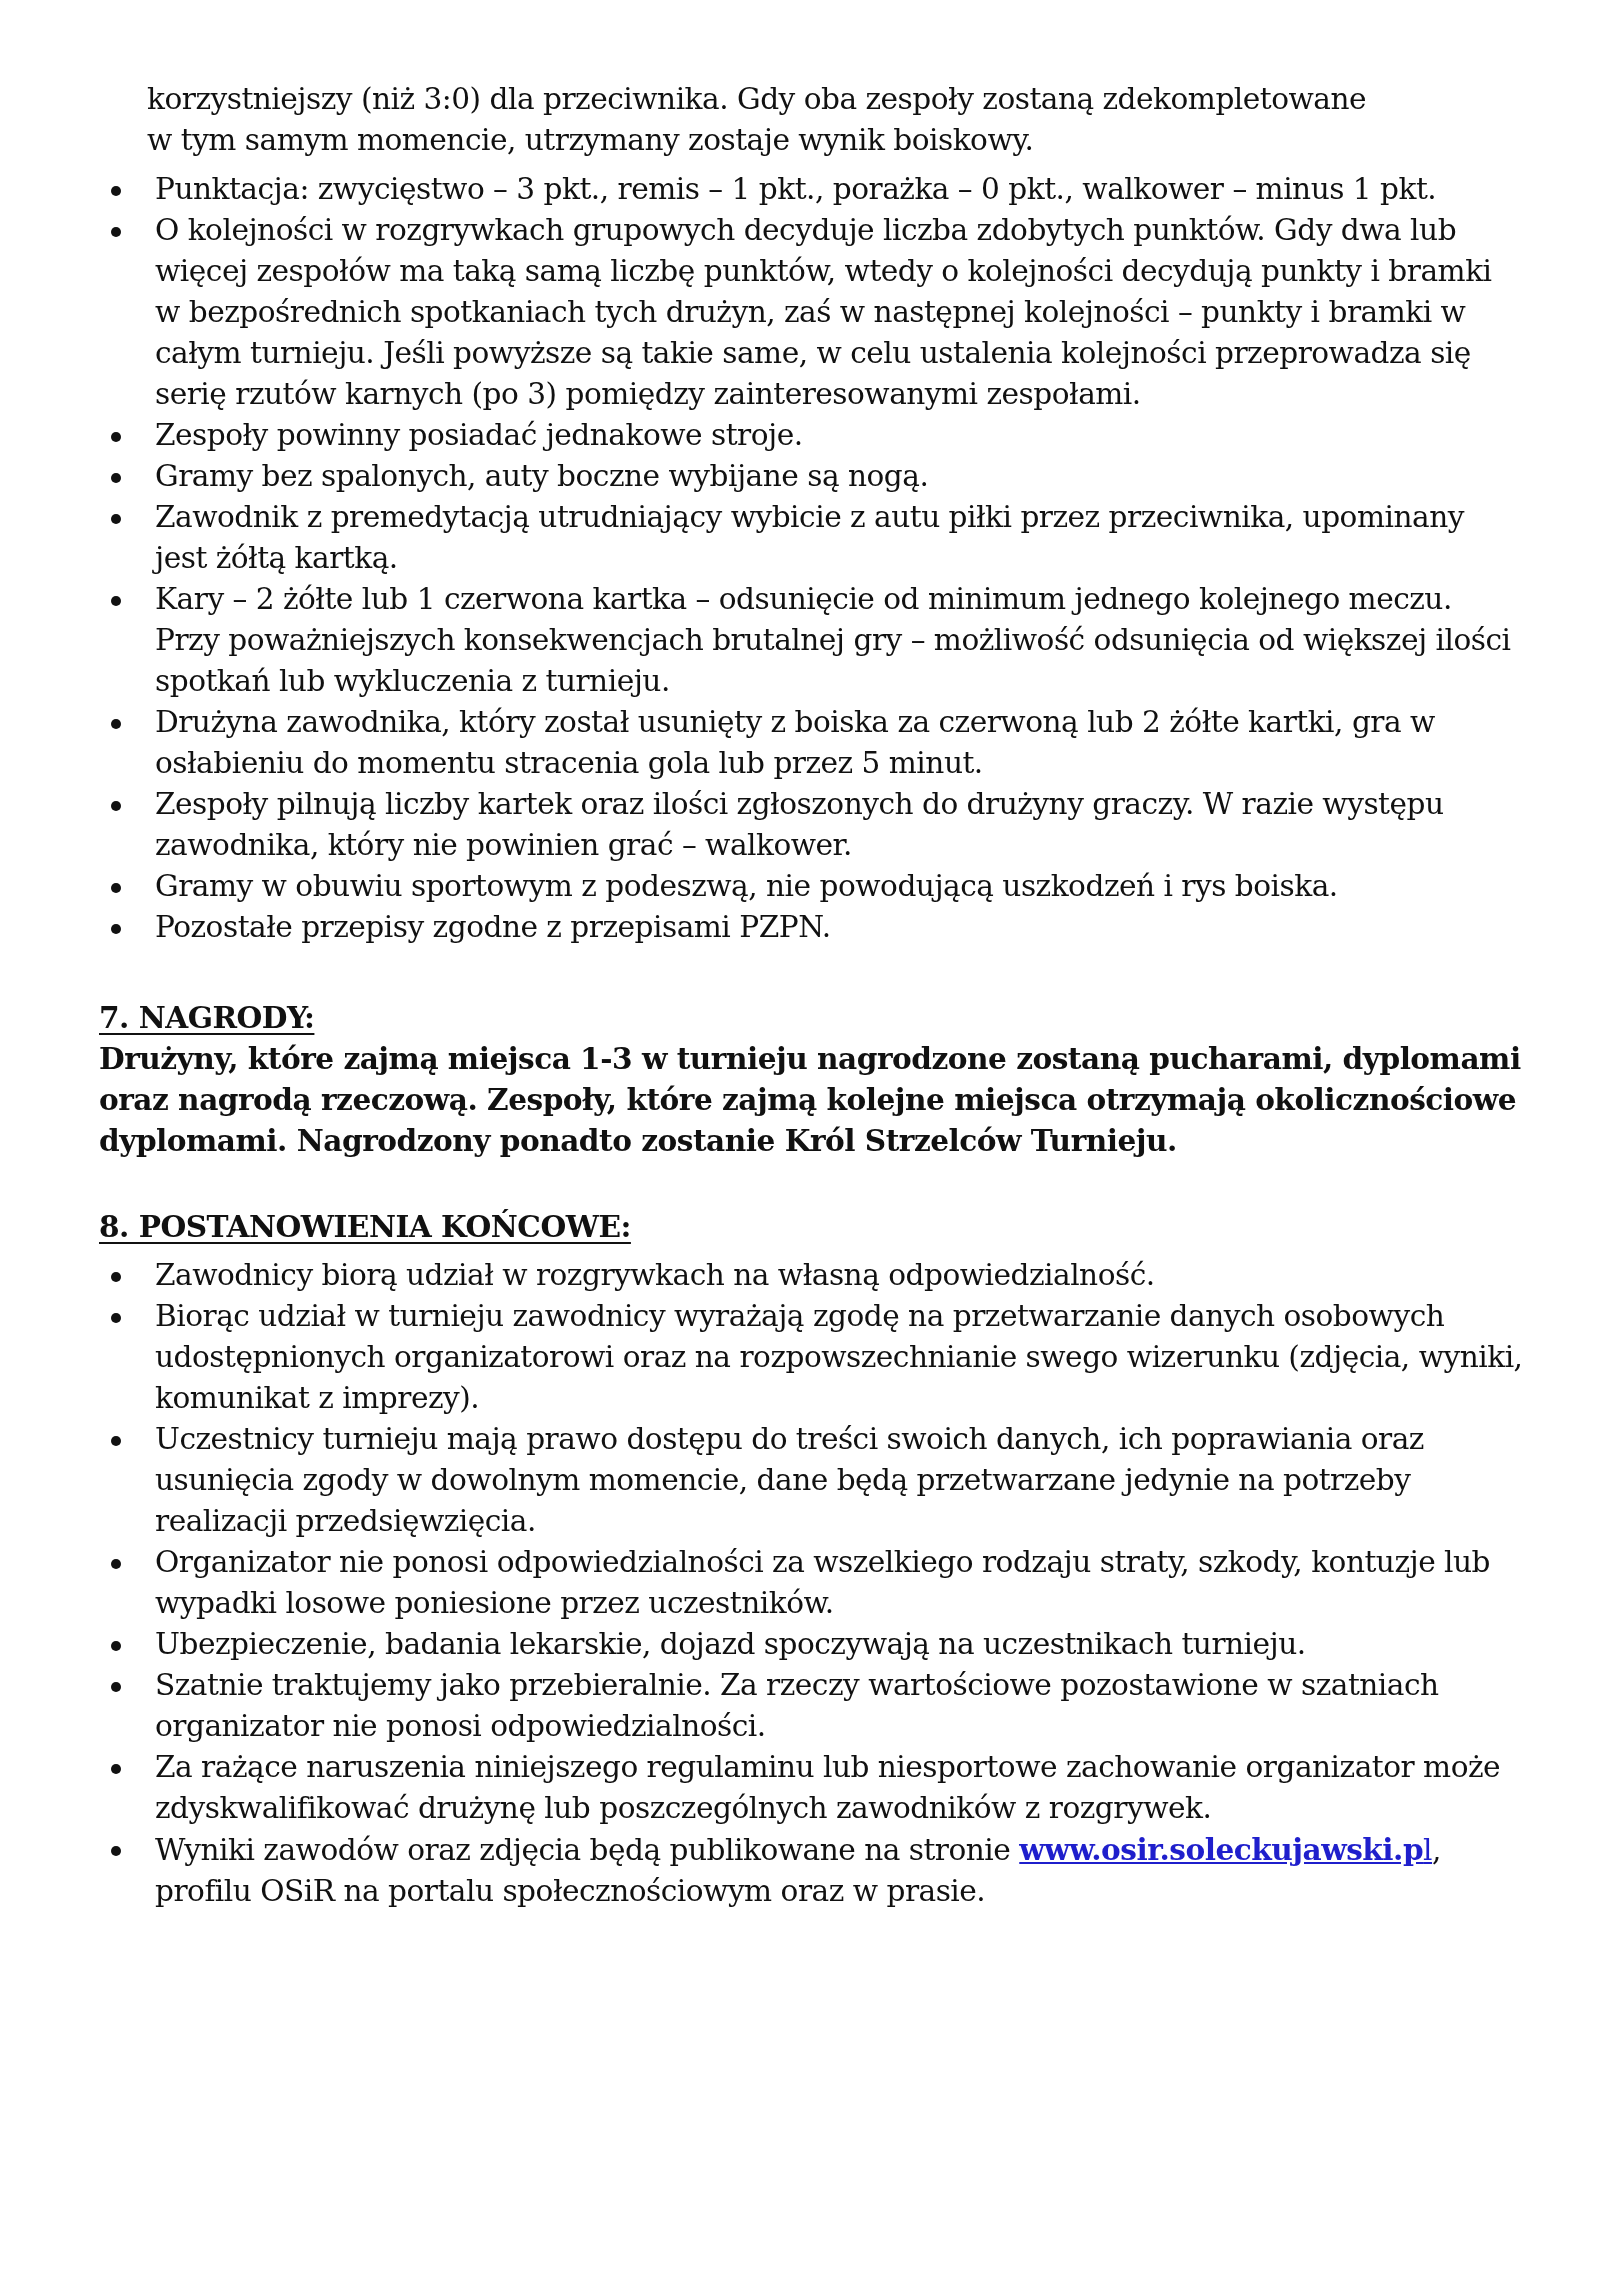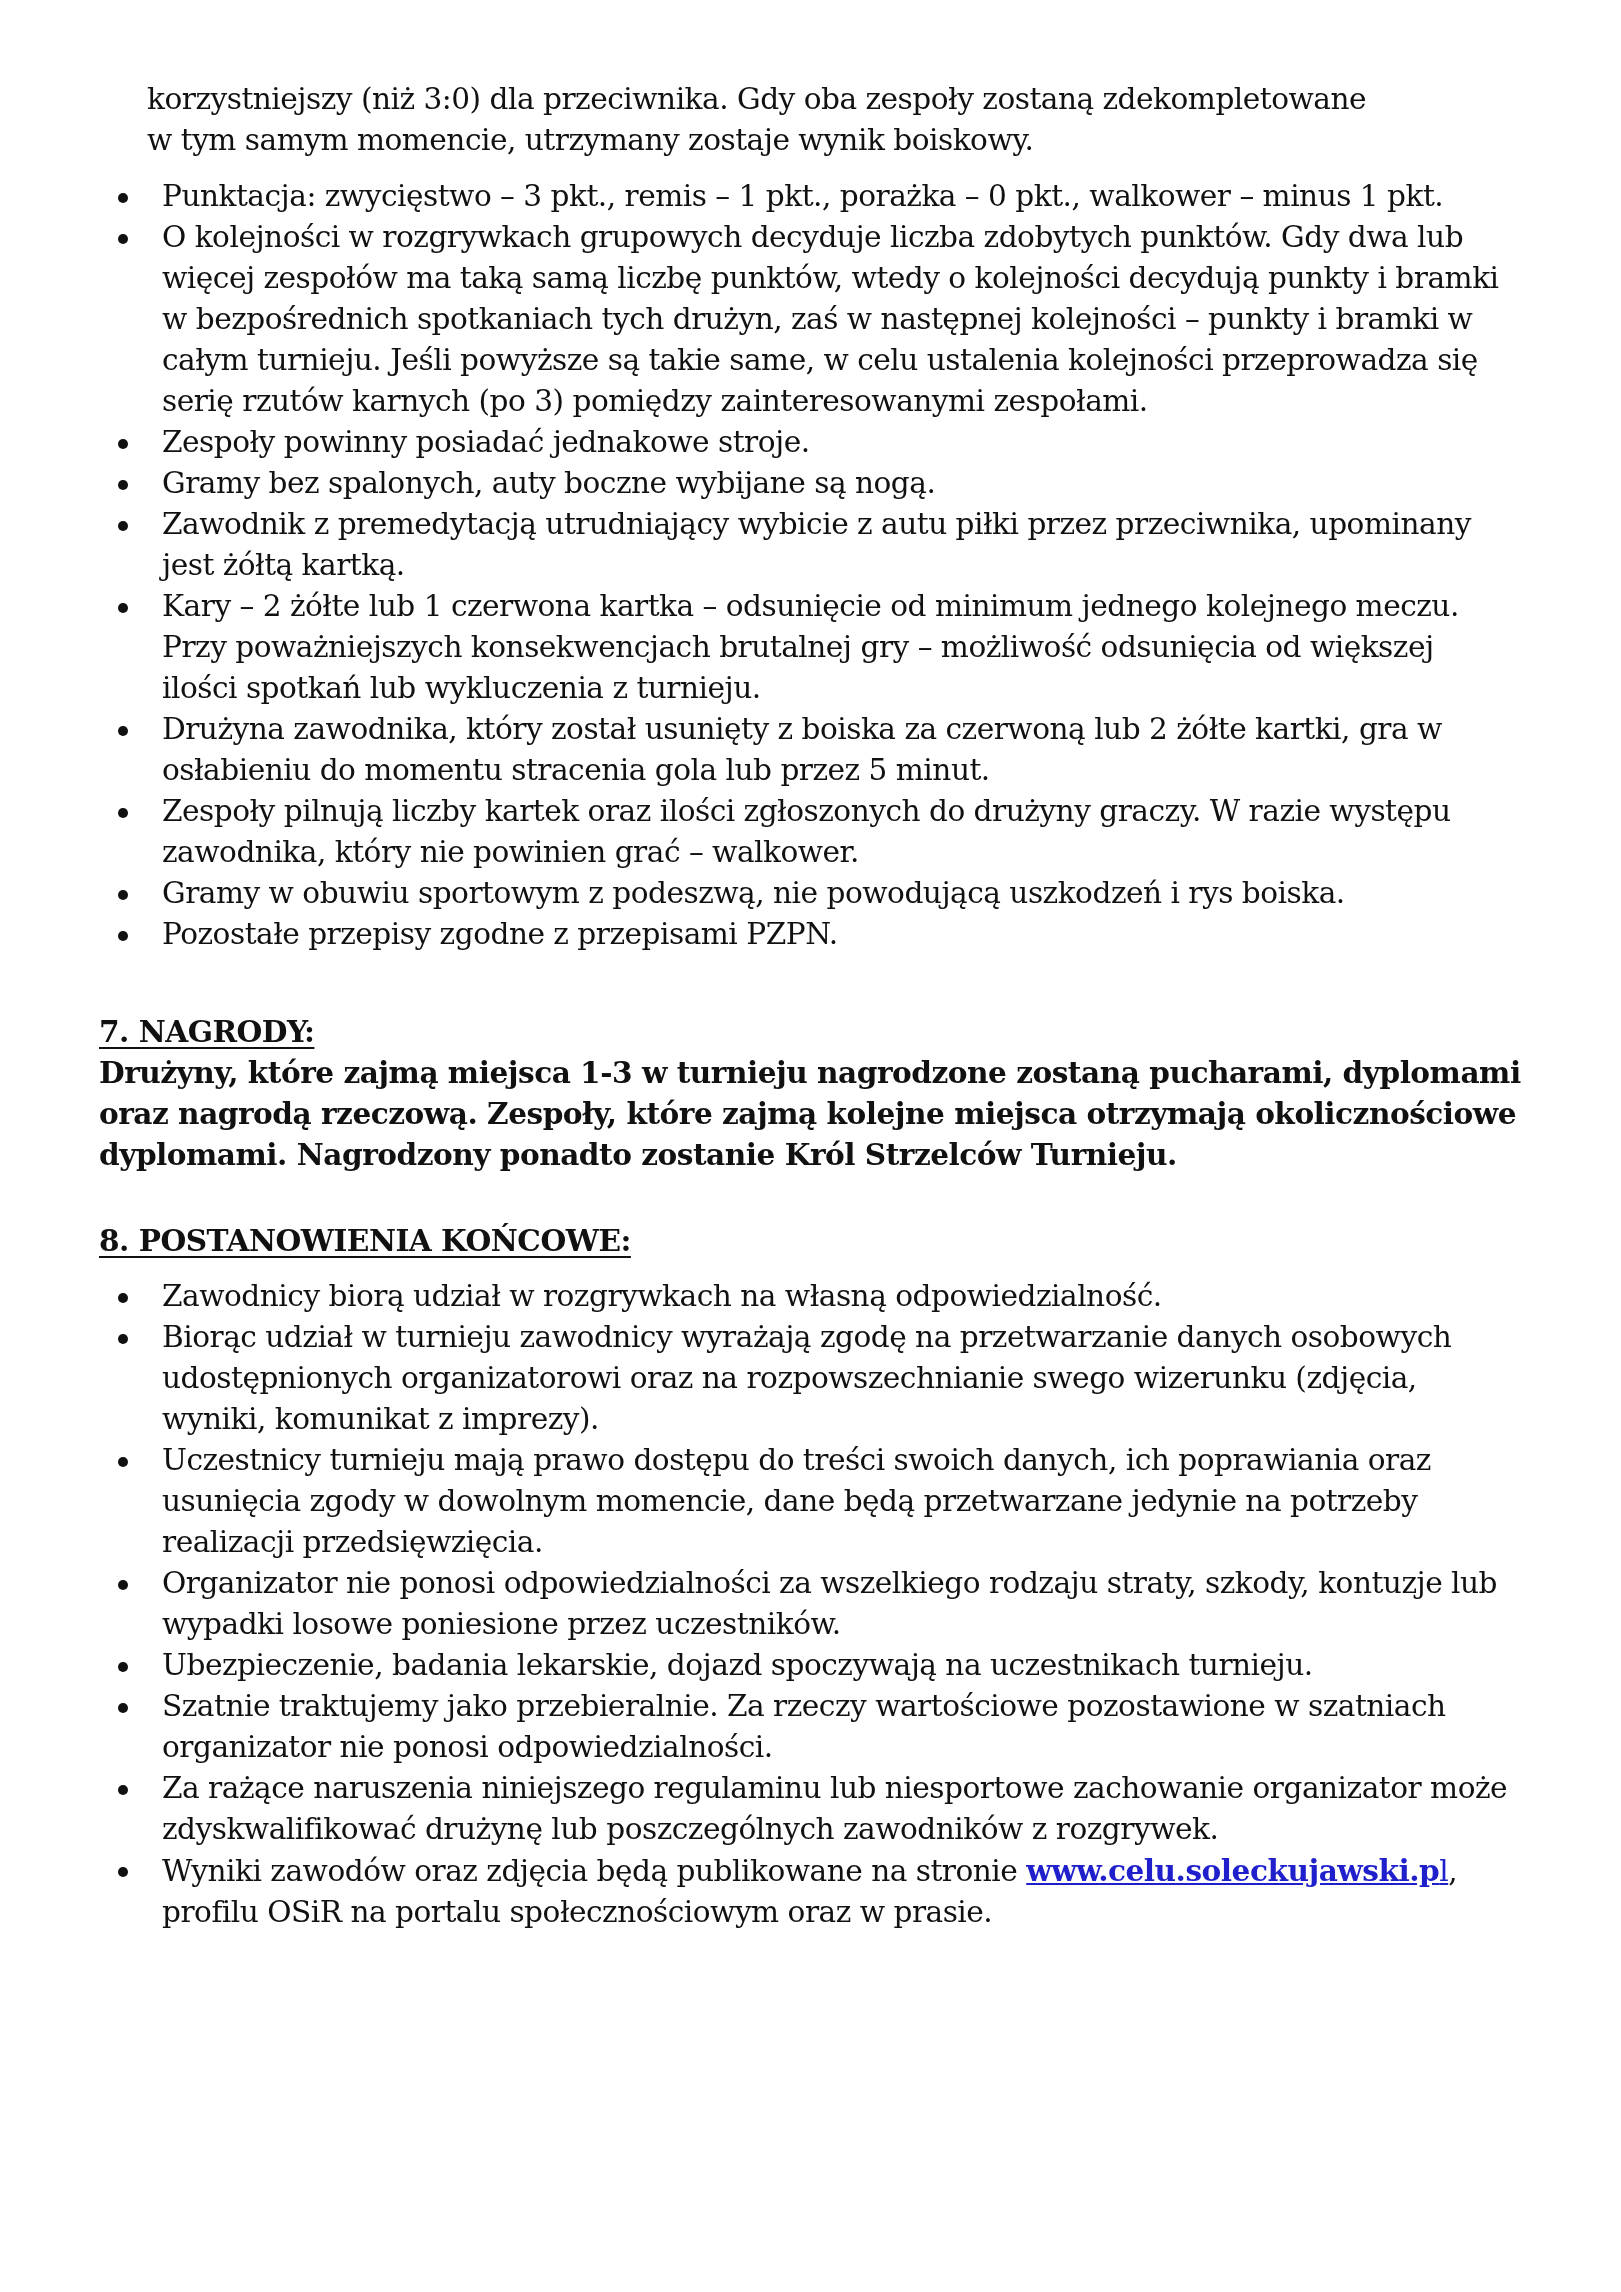--- a/index.html
+++ b/index.html
@@ -1,20 +1,20 @@
 <!DOCTYPE html>
 <html style="font-size:14.3px"><head>
 <meta charset="utf-8">
 <style>
   html, body { margin:0; padding:0; background:#ffffff; }
   body { width:1621px; height:2293px; position:relative; font-family:"DejaVu Serif", serif; color:#111; }
   .page { position:absolute; left:0; top:0; width:1402px; height:2293px; }
   .content { position:absolute; left:99px; top:79px; width:1433px; font-size:29.6px; line-height:41px; letter-spacing:-0.5px; }
   .cont { padding-left:48px; }
-  ul { list-style:none; margin:15px; padding:0; }
+  ul { list-style:none; margin:8px; padding:0; }
   li { position:relative; padding-left:48px; }
   li .bullet { position:absolute; left:0; top:0; width:18px; text-align:center; }
   li .bullet::before { content:""; display:inline-block; width:9.9px; height:9.9px; border-radius:50%; background:#111; vertical-align:middle; }
   .heading { font-weight:bold; text-decoration:underline; text-decoration-thickness:1.8px; text-underline-offset:4.5px; }
   .bold-para { font-weight:bold; }
   .gap1 { height:41px; }
   .gap2 { height:45px; }
   a.link { color:#1f1fcc; text-decoration:underline; }
   a.link .b { font-weight:bold; }
 </style>
@@ -51,18 +51,18 @@
 
     <div class="heading">8. POSTANOWIENIA KOŃCOWE:</div>
     <ul>
       <li><span class="bullet"></span><span>Zawodnicy biorą udział w rozgrywkach na własną odpowiedzialność.</span></li>
       <li><span class="bullet"></span><span>Biorąc udział w turnieju zawodnicy wyrażają zgodę na przetwarzanie danych osobowych udostępnionych organizatorowi oraz na rozpowszechnianie swego wizerunku (zdjęcia, wyniki, komunikat z imprezy).</span></li>
       <li><span class="bullet"></span><span>Uczestnicy turnieju mają prawo dostępu do treści swoich danych, ich poprawiania oraz usunięcia zgody w dowolnym momencie, dane będą przetwarzane jedynie na potrzeby realizacji przedsięwzięcia.</span></li>
       <li><span class="bullet"></span><span>Organizator nie ponosi odpowiedzialności za wszelkiego rodzaju straty, szkody, kontuzje lub wypadki losowe poniesione przez uczestników.</span></li>
       <li><span class="bullet"></span><span>Ubezpieczenie, badania lekarskie, dojazd spoczywają na uczestnikach turnieju.</span></li>
       <li><span class="bullet"></span><span>Szatnie traktujemy jako przebieralnie. Za rzeczy wartościowe pozostawione w szatniach organizator nie ponosi odpowiedzialności.</span></li>
       <li><span class="bullet"></span><span>Za rażące naruszenia niniejszego regulaminu lub niesportowe zachowanie organizator może zdyskwalifikować drużynę lub poszczególnych zawodników z rozgrywek.</span></li>
-      <li><span class="bullet"></span><span>Wyniki zawodów oraz zdjęcia będą publikowane na stronie </span><a class="link"><span class="b">www.celu.soleckujawski.p</span><span>l</span></a><span>, profilu OSiR na portalu społecznościowym oraz w prasie.</span></li>
+      <li><span class="bullet"></span><span>Wyniki zawodów oraz zdjęcia będą publikowane na stronie </span><a class="link"><span class="b">www.osir.soleckujawski.p</span><span>l</span></a><span>, profilu OSiR na portalu społecznościowym oraz w prasie.</span></li>
     </ul>
 
   </div>
 </div>
 
 
 </body></html>

